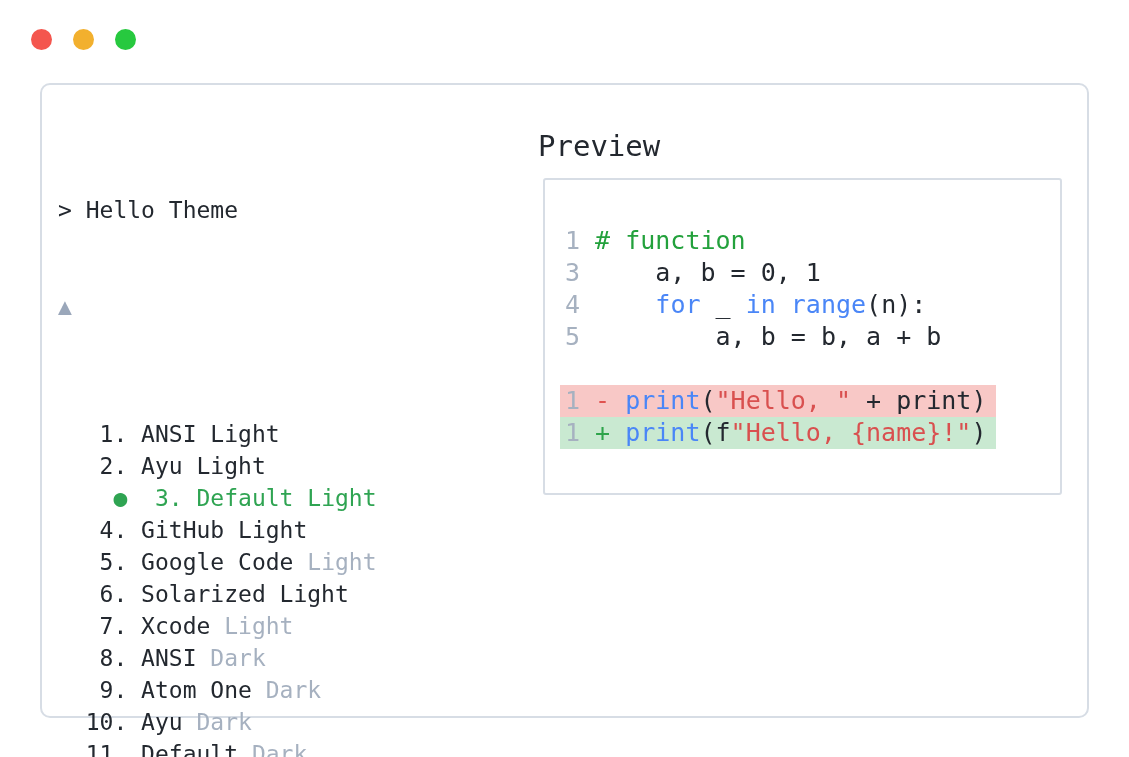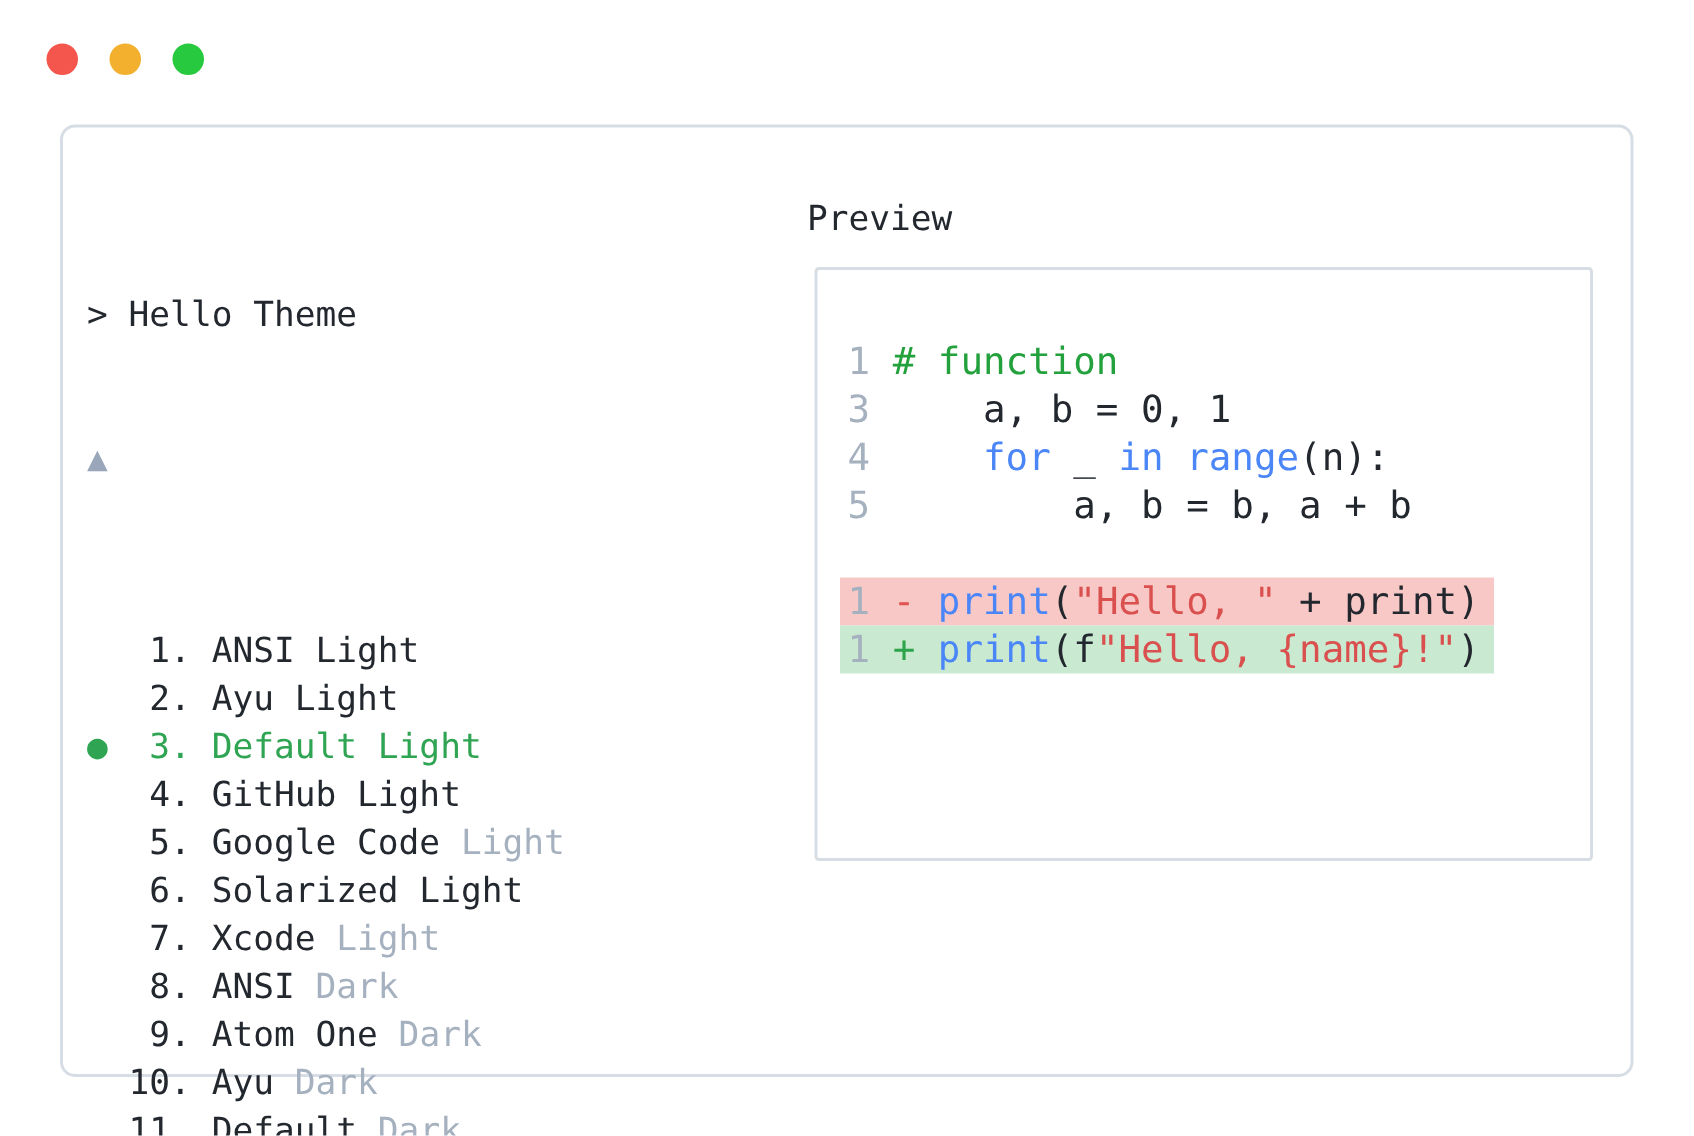--- a/index.html
+++ b/index.html
@@ -59,37 +59,37 @@
     white-space: pre;
   }
   .row { height: 32px; white-space: pre; }
   #prompt-row .prompt { color: var(--ink); }
   .arrow-row { height: 32px; }
   #scroll-up   { color: var(--arrow-up); }
 
   .list-row { height: 32px; white-space: pre; cursor: default; }
   .list-row .marker  { color: var(--green); }
   .list-row .variant { color: var(--muted); }
-  .list-row.selected { color: var(--green); }
+  .list-row.selected { color: var(--green); text-align: right; }
 
   
   #preview-label {
     position: absolute;
     left: 496px;
     top: 45px;
-    font-size: 23px;
+    font-size: 29px;
     line-height: 32px;
     color: var(--ink);
   }
   #preview-box {
     position: absolute;
     left: 501px;
     top: 93px;
     width: 519px;
-    height: 396px;
+    height: 317px;
     border: 2px solid var(--border);
     border-radius: 3px;
     box-sizing: border-box;
     background: #ffffff;
     overflow: hidden;
   }
   #code-lines {
     padding: 45px 8px 0 15px;
     font-size: 25px;
     line-height: 32px;

